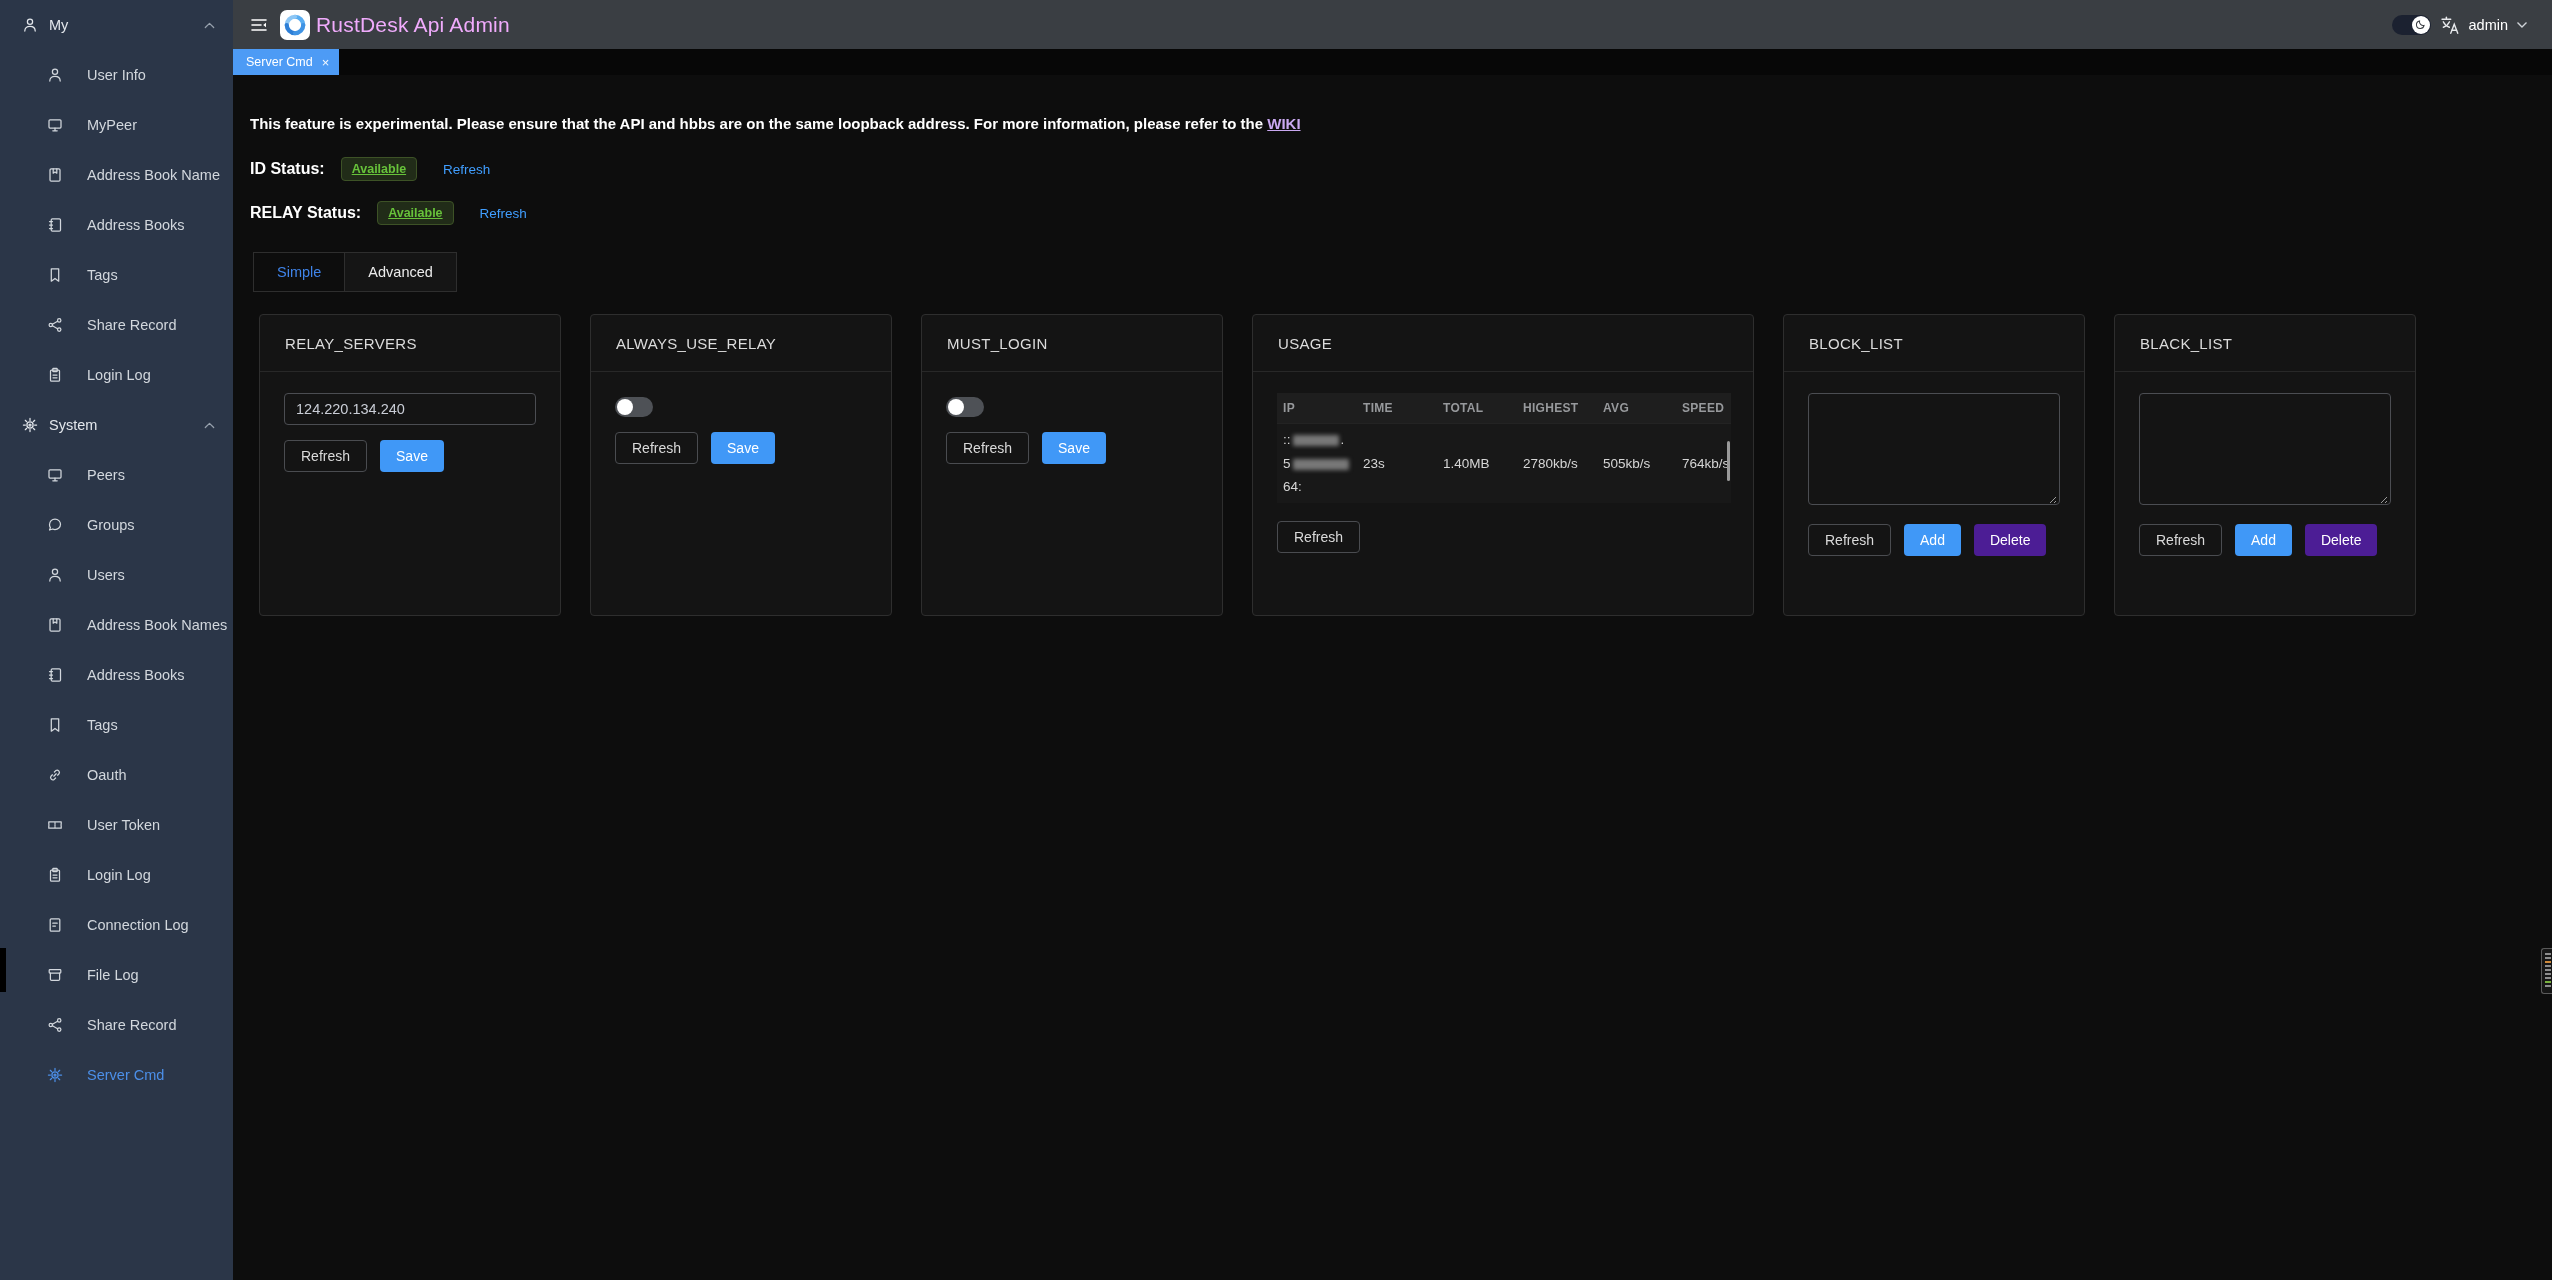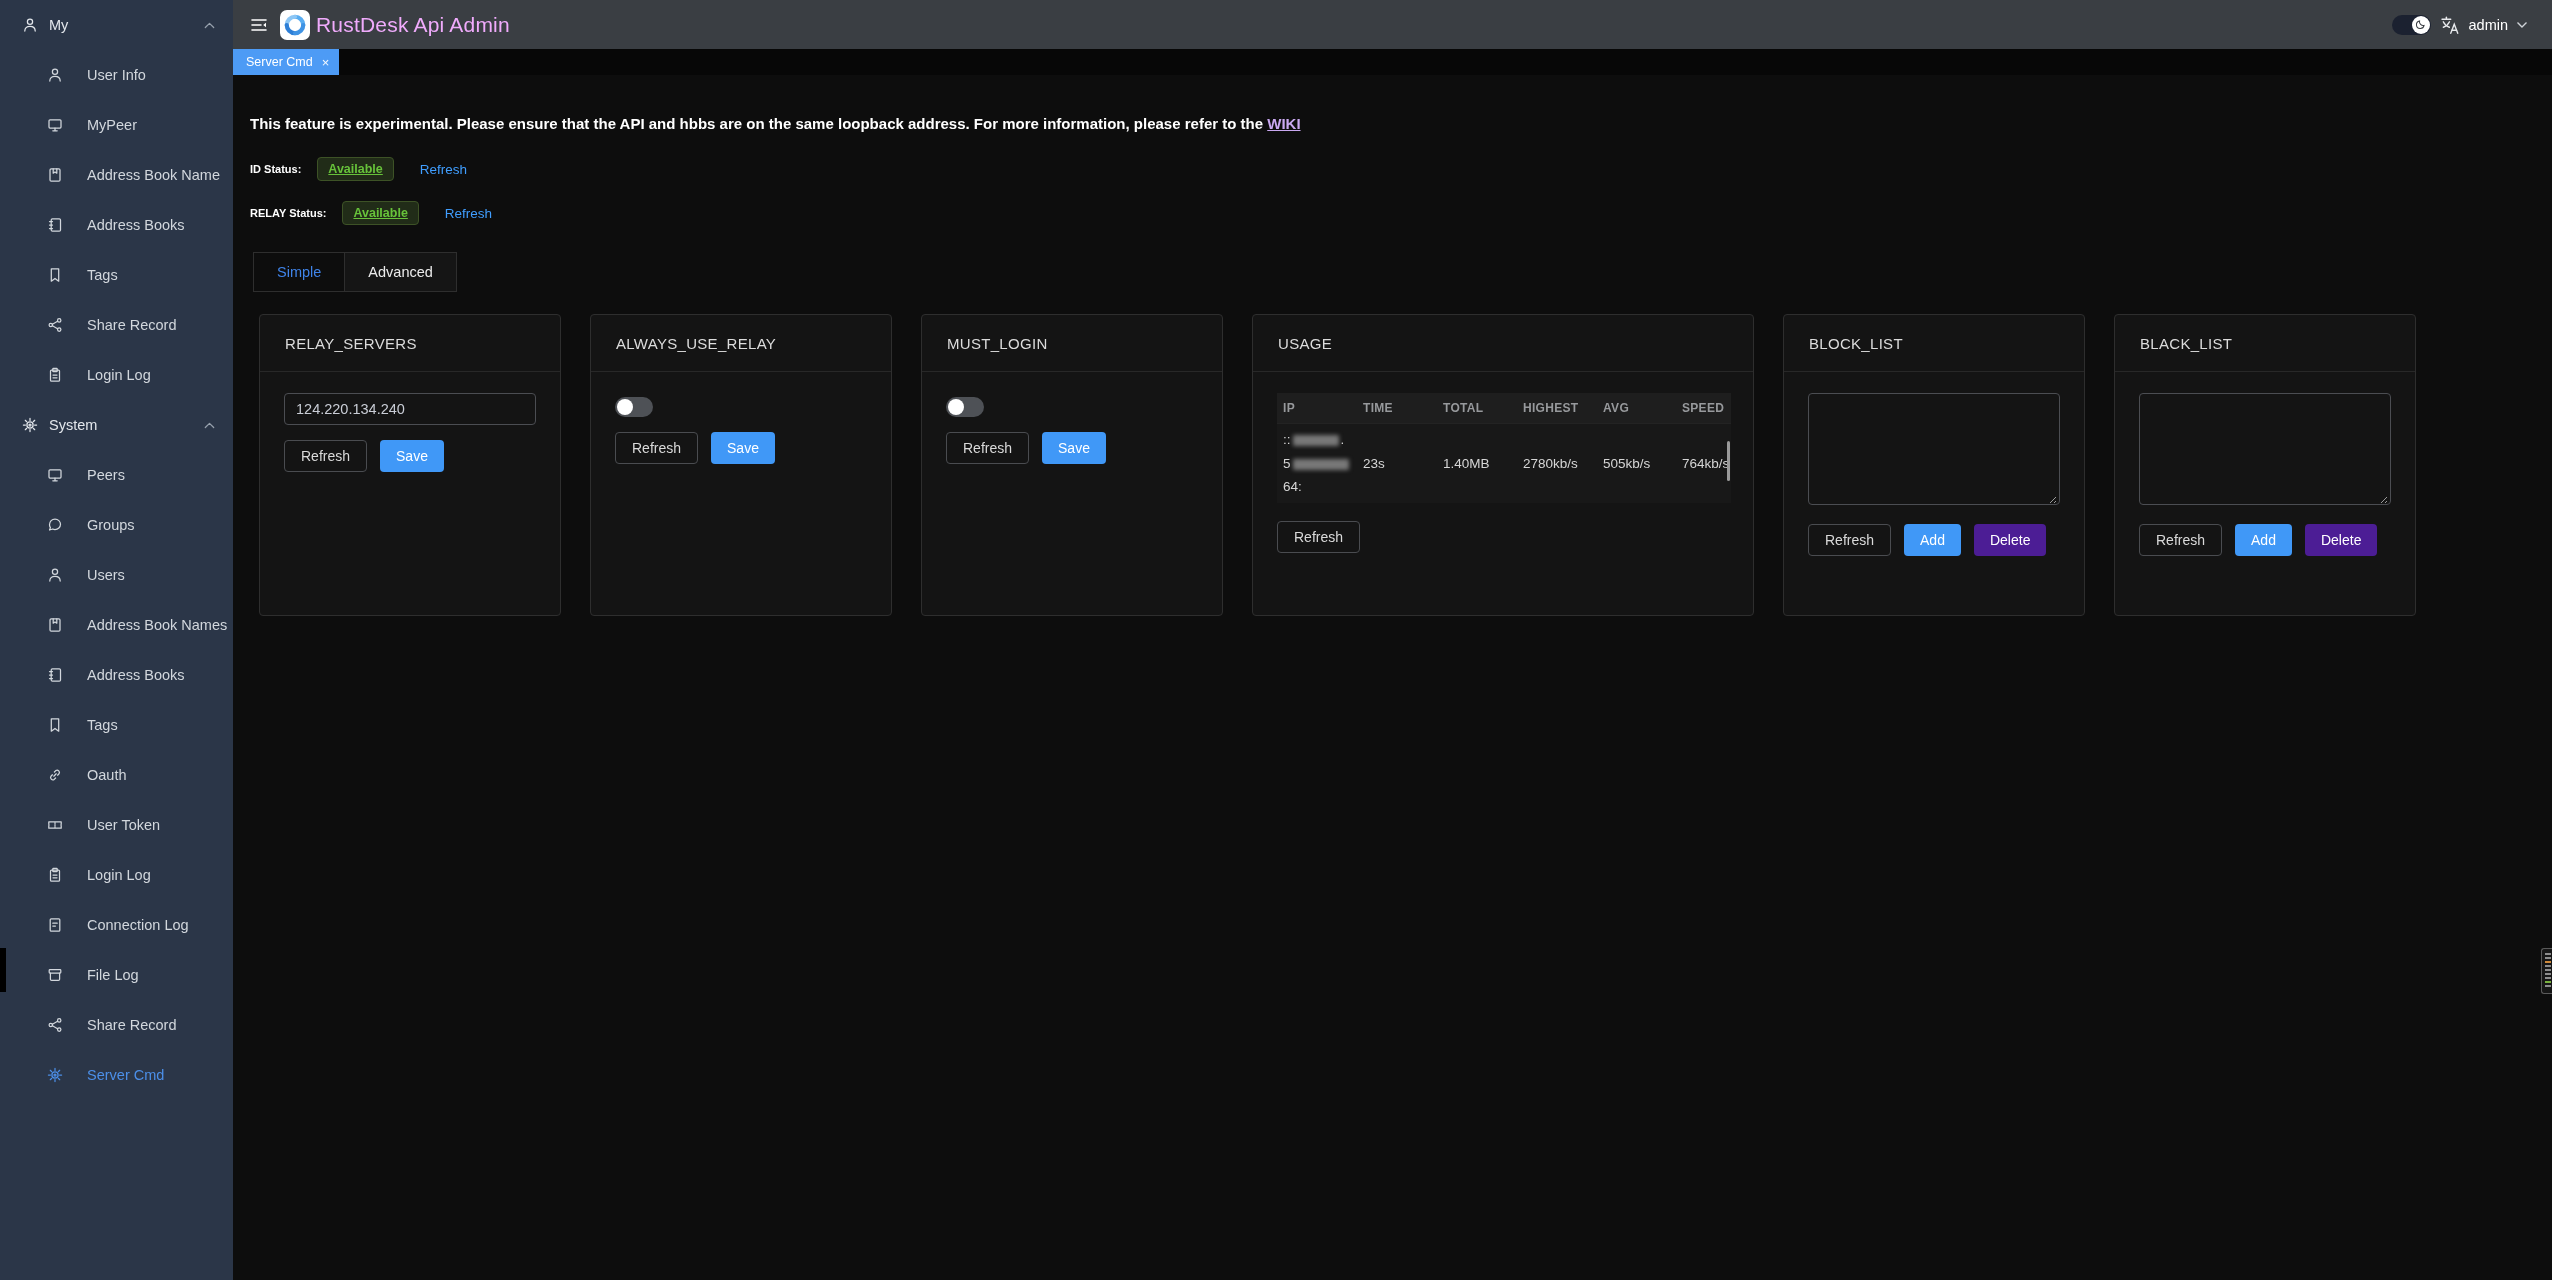--- a/index.html
+++ b/index.html
@@ -42,21 +42,21 @@
           gap:9px; padding:0 10px 0 13px; cursor:pointer; }
   .wtab .x { font-size:13px; line-height:1; opacity:.95; cursor:pointer; }
 
   
   .content { position:absolute; left:233px; top:75px; right:0; bottom:0; }
   .notice { position:absolute; left:17px; top:40px; font-size:15px; font-weight:bold; color:#fff; }
   .notice a { color:#c9a8f0; text-decoration:underline; font-weight:bold; cursor:pointer; }
 
   .status-row { position:absolute; left:17px; display:flex; align-items:center; gap:16px; height:26px; }
   .status-row.r0 { top:81px; } .status-row.r1 { top:125px; }
-  .s-label { font-weight:bold; color:#fff; font-size:11px; }
+  .s-label { font-weight:bold; color:#fff; font-size:16px; }
   .badge { background:#212c18; border:1px solid #3d5226; color:#67c23a; font-weight:bold;
            font-size:12.5px; padding:4px 10px; border-radius:4px;text-decoration:underline; }
   .s-refresh { color:#409eff; font-size:13.5px; cursor:pointer; margin-left:10px; }
 
   .viewtabs { position:absolute; left:20px; top:177px; display:flex; height:40px;
               border:1px solid #2e2e2e; }
   .vtab { display:flex; align-items:center; justify-content:center; font-size:14.5px;
           padding:0 23px; cursor:pointer; }
   .vtab.active { color:#3f83e8; background:#0d0d0d; }
   .vtab.inactive { color:#ececec; background:#151515; border-left:1px solid #2e2e2e; }

